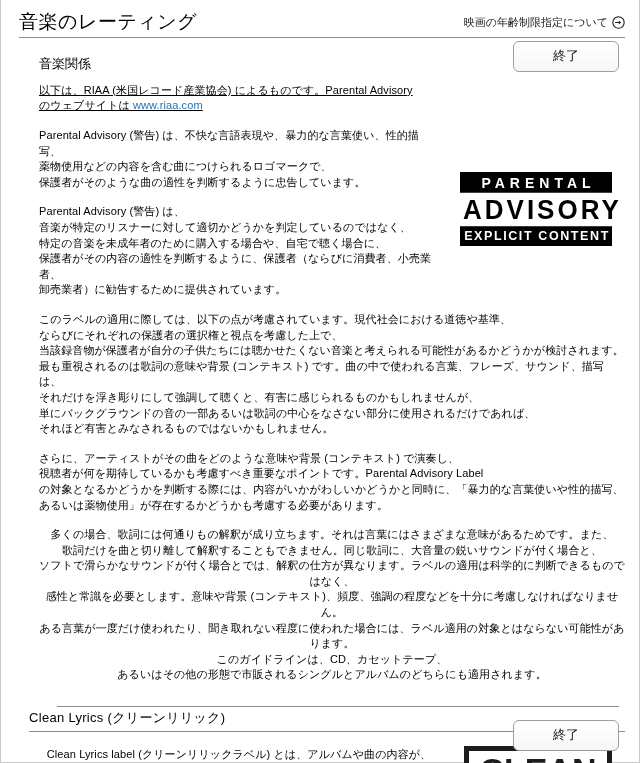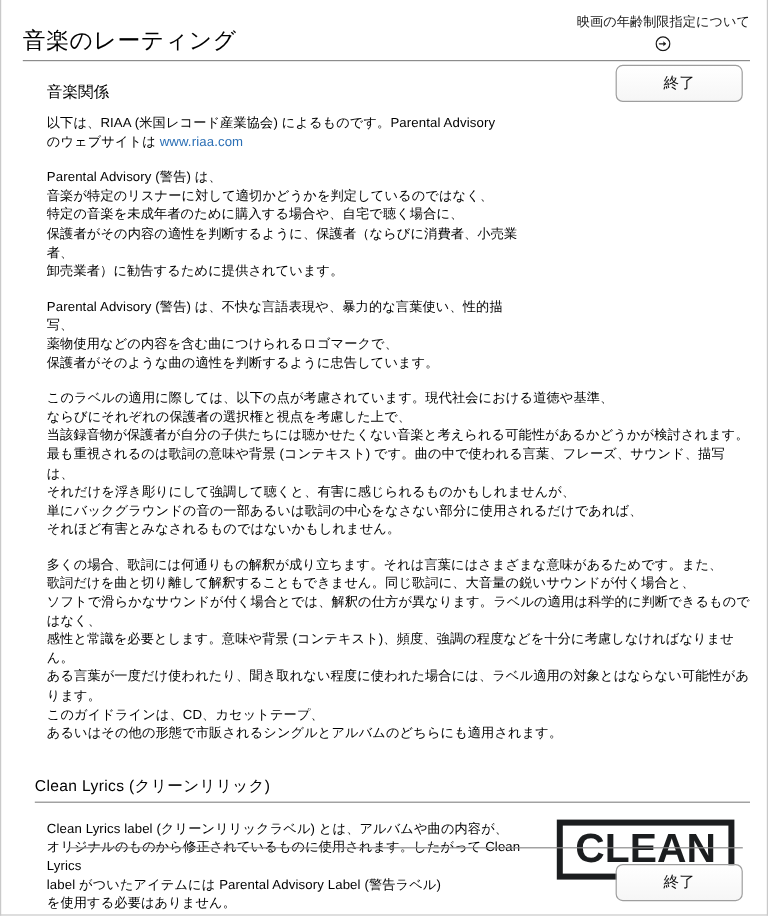--- a/index.html
+++ b/index.html
@@ -44,21 +44,20 @@
   }
   .header-link {
     display: flex;
     align-items: center;
     gap: 4px;
     font-size: 11px;
     color: #1a1a1a;
     white-space: nowrap;
     cursor: pointer;
     padding-bottom: 3px;
-    flex-direction: column;
   }
   .header-link-label { font-size: 11px; }
   .arrow-circle-icon {
     display: inline-block;
     width: 13px;
     height: 13px;
     line-height: 13px;
     flex: 0 0 13px;
   }
 
@@ -100,29 +99,30 @@
     padding: 0 14px 0 38px;
     position: relative;
   }
   .para {
     font-size: 11px;
     line-height: 15.6px;
     margin: 0 0 14px 0;
     white-space: pre-line;
     letter-spacing: 0.1px;
   }
-  .para:last-child { margin-bottom: 0; }
+  .para:last-child { margin-bottom: 0; text-align: center; }
   .link {
     color: #2b6fb5;
     text-decoration: none;
     text-align: center;
   }
 
   .first-block {
     padding-top: 11px;
+    text-decoration: underline;
   }
 
   
   .narrow { max-width: 400px; }
 
   
   .pa-logo {
     position: absolute;
     right: 27px;
     top: 100px;
@@ -239,42 +239,51 @@
   </div>
   <div class="rule-under-title"></div>
 
   <div class="subhead-row">
     <div class="subhead">音楽関係</div>
     <button class="btn">終了</button>
   </div>
 
   <div class="content">
 
+    <div class="pa-logo">
+      <div class="pa-bar pa-top">PARENTAL</div>
+      <div class="pa-mid">ADVISORY</div>
+      <div class="pa-bar pa-bot">EXPLICIT CONTENT</div>
+    </div>
 
     <p class="para narrow first-block"><span>以下は、RIAA (米国レコード産業協会) によるものです。Parental Advisory
 のウェブサイトは </span><a class="link" href="#">www.riaa.com</a></p>
+
+    <p class="para narrow">Parental Advisory (警告) は、不快な言語表現や、暴力的な言葉使い、性的描写、
+薬物使用などの内容を含む曲につけられるロゴマークで、
+保護者がそのような曲の適性を判断するように忠告しています。</p>
 
     <p class="para narrow">Parental Advisory (警告) は、
 音楽が特定のリスナーに対して適切かどうかを判定しているのではなく、
 特定の音楽を未成年者のために購入する場合や、自宅で聴く場合に、
 保護者がその内容の適性を判断するように、保護者（ならびに消費者、小売業者、
 卸売業者）に勧告するために提供されています。</p>
-
-    <p class="para narrow">Parental Advisory (警告) は、不快な言語表現や、暴力的な言葉使い、性的描写、
-薬物使用などの内容を含む曲につけられるロゴマークで、
-保護者がそのような曲の適性を判断するように忠告しています。</p>
 
     <p class="para">このラベルの適用に際しては、以下の点が考慮されています。現代社会における道徳や基準、
 ならびにそれぞれの保護者の選択権と視点を考慮した上で、
 当該録音物が保護者が自分の子供たちには聴かせたくない音楽と考えられる可能性があるかどうかが検討されます。
 最も重視されるのは歌詞の意味や背景 (コンテキスト) です。曲の中で使われる言葉、フレーズ、サウンド、描写は、
 それだけを浮き彫りにして強調して聴くと、有害に感じられるものかもしれませんが、
 単にバックグラウンドの音の一部あるいは歌詞の中心をなさない部分に使用されるだけであれば、
 それほど有害とみなされるものではないかもしれません。</p>
 
+    <p class="para">さらに、アーティストがその曲をどのような意味や背景 (コンテキスト) で演奏し、
+視聴者が何を期待しているかも考慮すべき重要なポイントです。Parental Advisory Label
+の対象となるかどうかを判断する際には、内容がいかがわしいかどうかと同時に、「暴力的な言葉使いや性的描写、
+あるいは薬物使用」が存在するかどうかも考慮する必要があります。</p>
 
     <p class="para">多くの場合、歌詞には何通りもの解釈が成り立ちます。それは言葉にはさまざまな意味があるためです。また、
 歌詞だけを曲と切り離して解釈することもできません。同じ歌詞に、大音量の鋭いサウンドが付く場合と、
 ソフトで滑らかなサウンドが付く場合とでは、解釈の仕方が異なります。ラベルの適用は科学的に判断できるものではなく、
 感性と常識を必要とします。意味や背景 (コンテキスト)、頻度、強調の程度などを十分に考慮しなければなりません。
 ある言葉が一度だけ使われたり、聞き取れない程度に使われた場合には、ラベル適用の対象とはならない可能性があります。
 このガイドラインは、CD、カセットテープ、
 あるいはその他の形態で市販されるシングルとアルバムのどちらにも適用されます。</p>
   </div>
 

